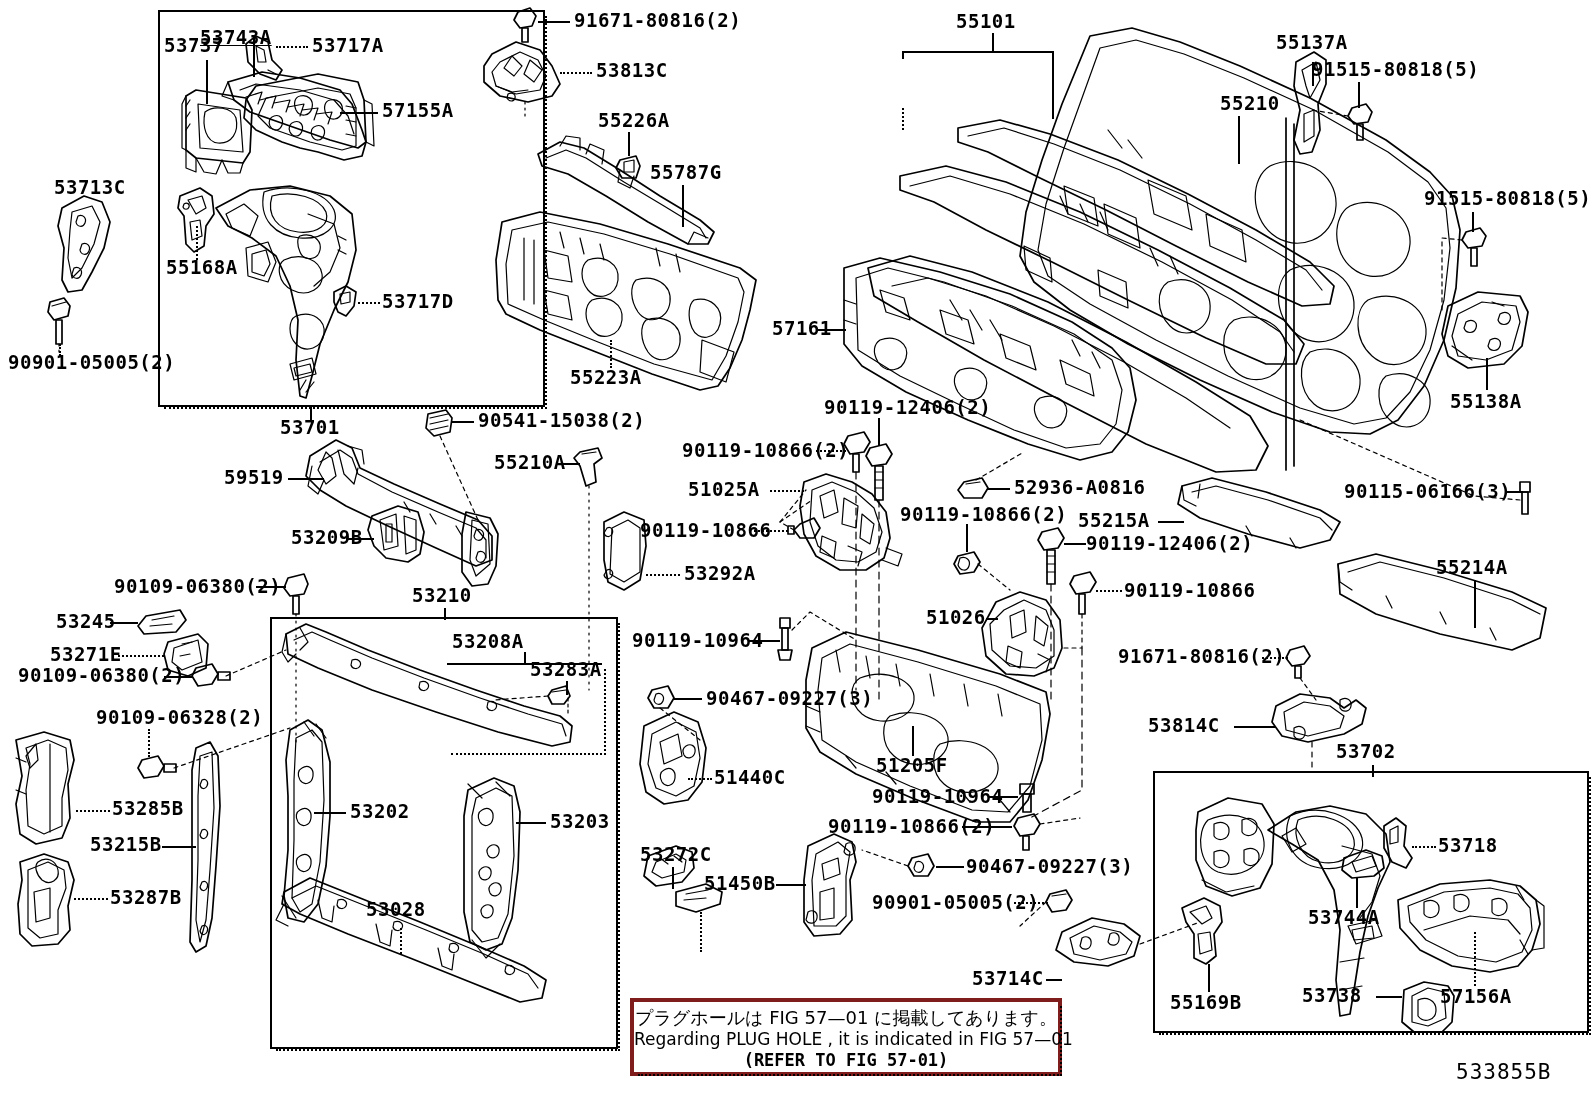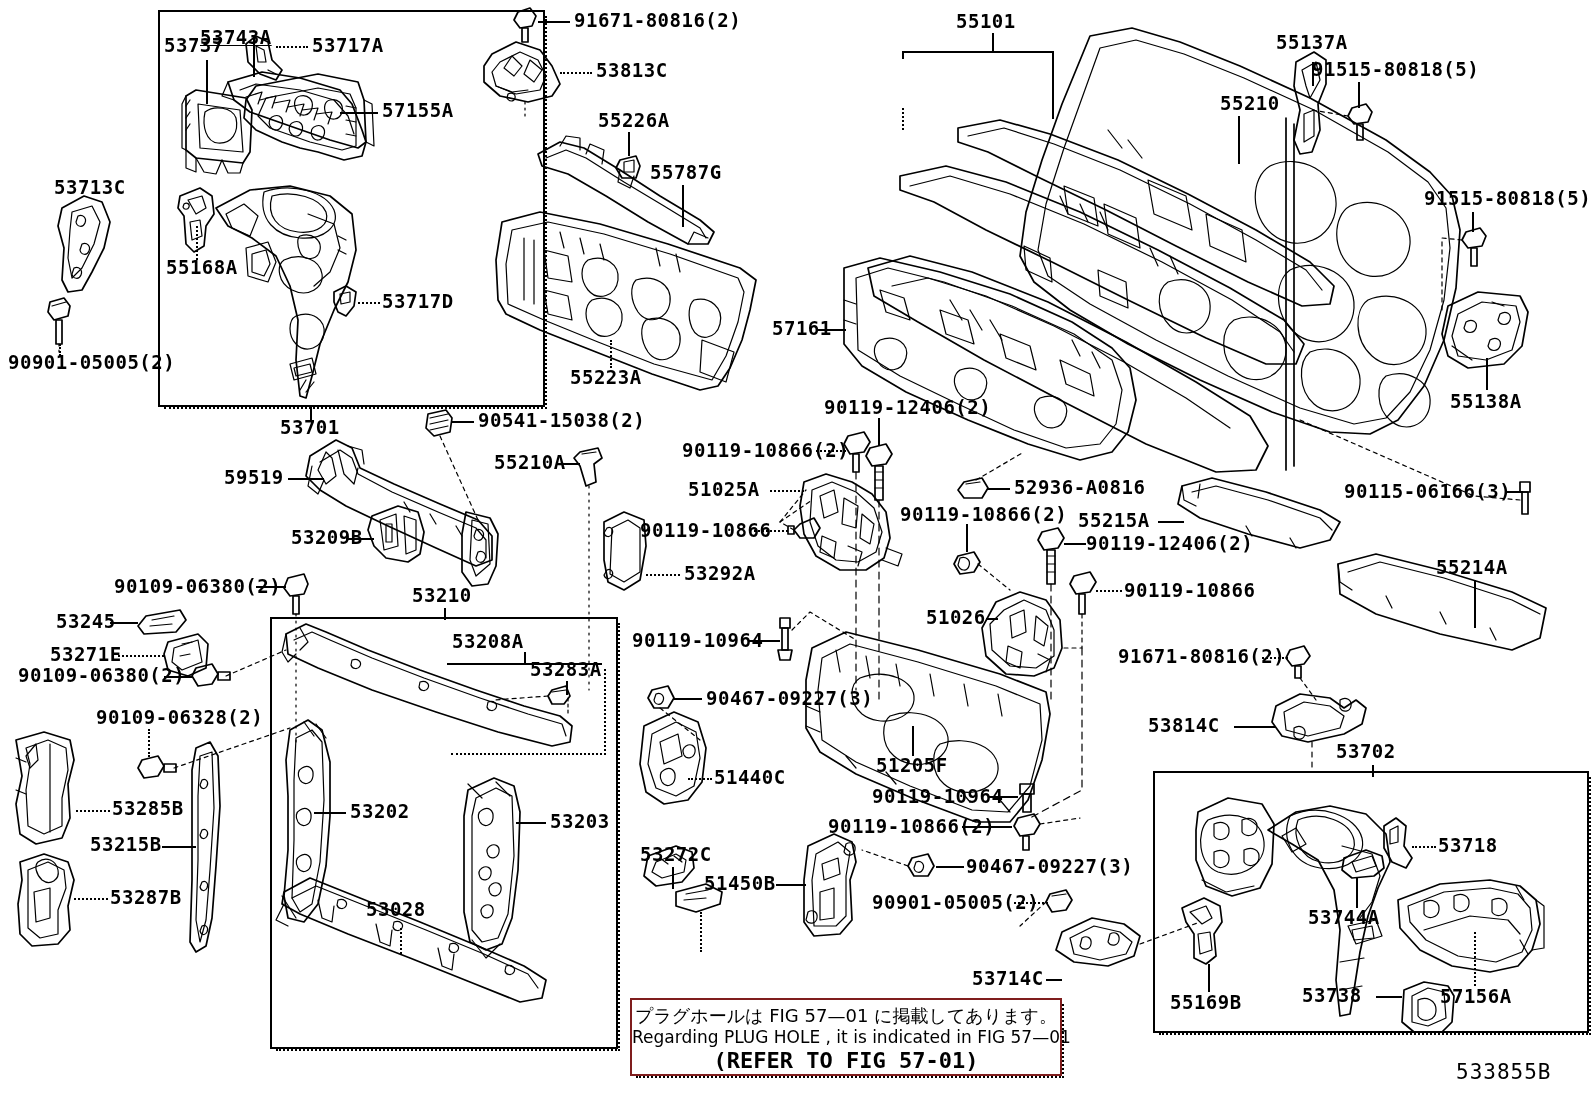--- a/index.html
+++ b/index.html
@@ -28,31 +28,31 @@
   .dot.v{width:0;border-left:2px dotted #000;background:none;}
   
   .gbox{position:absolute;border:2px solid #000;box-sizing:border-box;background:transparent;}
   .gbox::after{
     content:"";position:absolute;left:4px;top:4px;right:-4px;bottom:-4px;
     border-right:2px dotted #000;border-bottom:2px dotted #000;
     pointer-events:none;
   }
   
   .notebox{
-    position:absolute;border:2px solid #7f1d1d;box-sizing:border-box;
+    position:absolute;border:4px solid #7f1d1d;box-sizing:border-box;
     background:#fff;text-align:center;padding-top:5px;
   }
   .notebox::after{
     content:"";position:absolute;left:4px;top:4px;right:-4px;bottom:-4px;
     border-right:2px dotted #000;border-bottom:2px dotted #000;
   }
   .nl{display:block;white-space:nowrap;line-height:1.22;}
   .nl1{font-family:"DejaVu Sans","Liberation Sans",sans-serif;font-size:18px;}
   .nl2{font-family:"DejaVu Sans","Liberation Sans",sans-serif;font-size:17px;}
-  .nl3{font-family:"DejaVu Sans Mono","Liberation Mono",monospace;font-size:22px;font-weight:bold;}
+  .nl3{font-family:"DejaVu Sans Mono","Liberation Mono",monospace;font-size:17px;font-weight:bold;}
   
   .figcode{
     position:absolute;font-family:"DejaVu Sans Mono","Liberation Mono",monospace;
     font-size:21px;letter-spacing:1px;color:#000;
   }
   
   .refer{
     position:absolute;font-family:"DejaVu Sans Mono","Liberation Mono",monospace;
     font-size:18px;line-height:1.35;white-space:pre;color:#000;
   }

